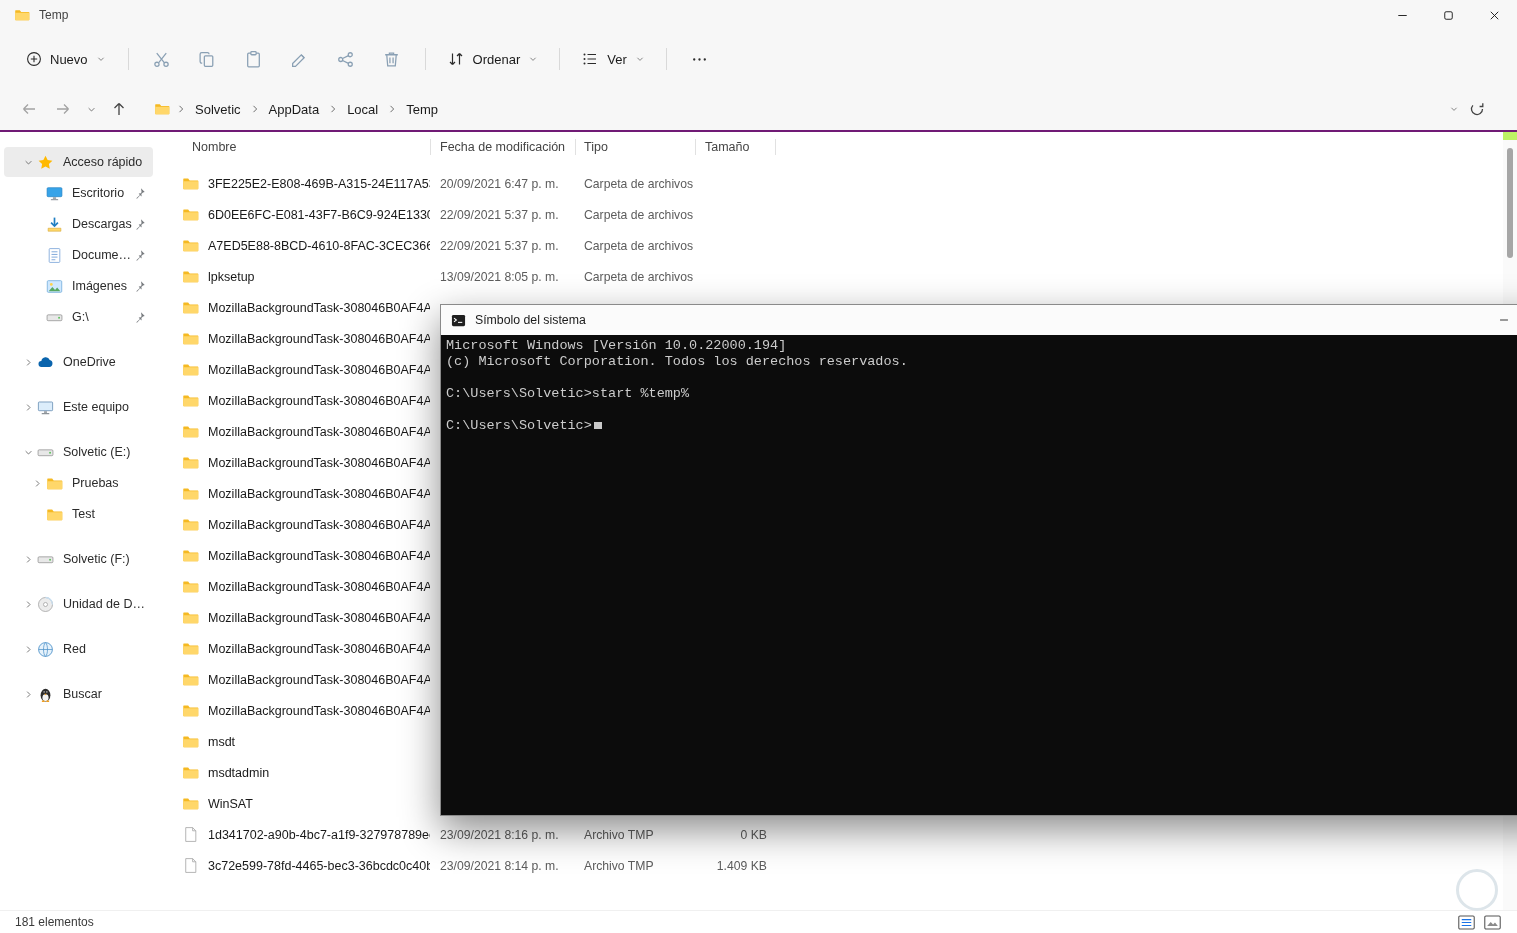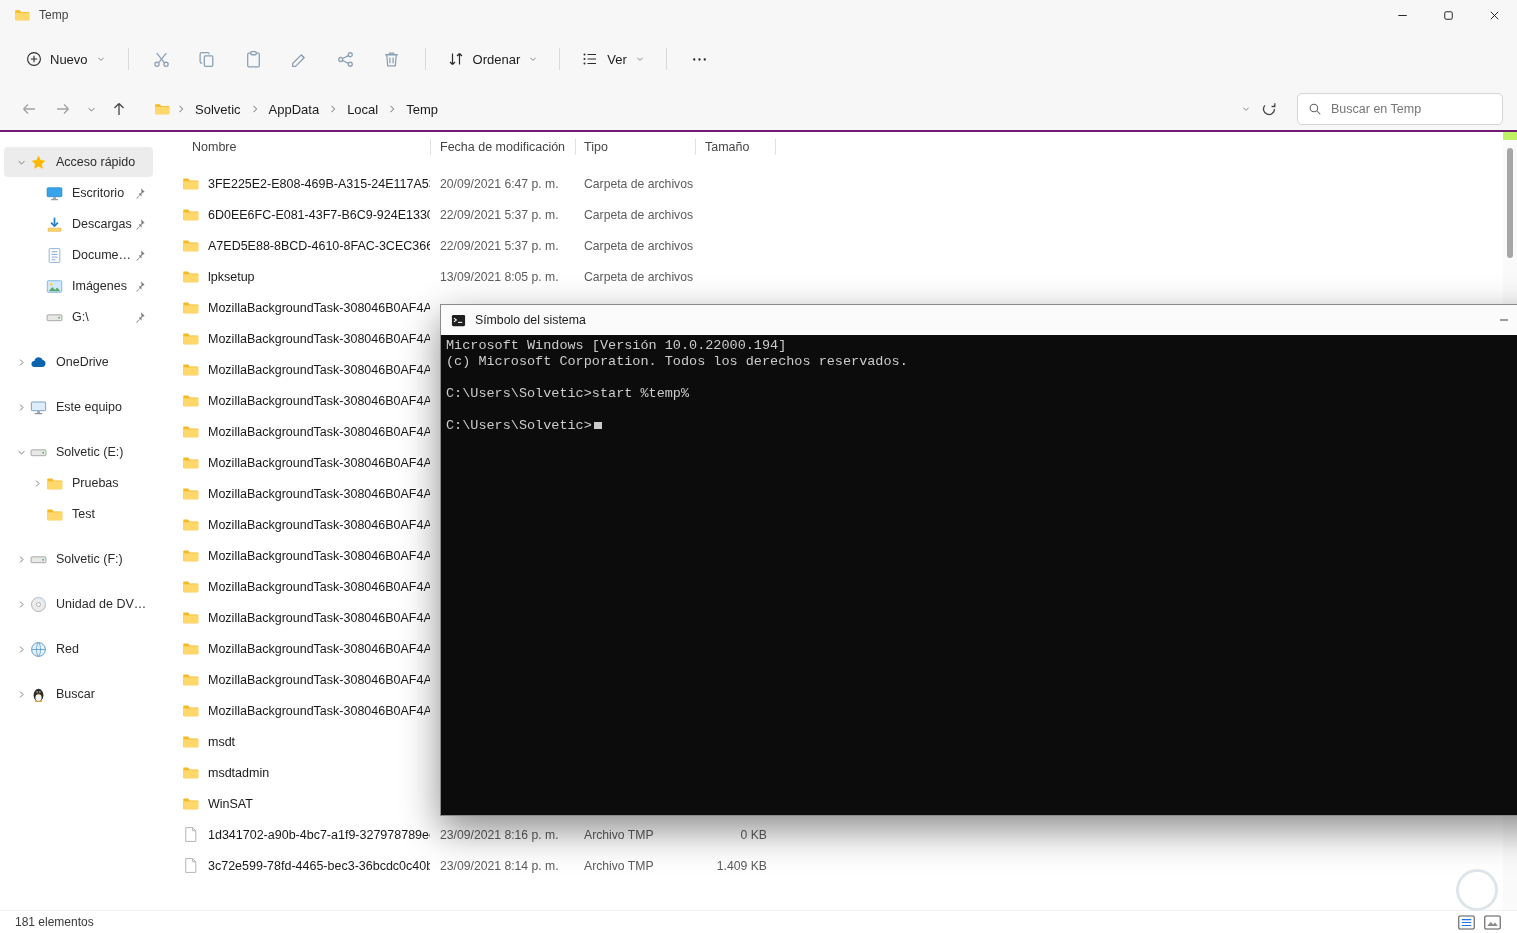--- a/index.html
+++ b/index.html
@@ -45,21 +45,21 @@
              display:flex;align-items:center;padding:0 10px;gap:9px;margin-right:2px}
   .searchbox .ic{width:14px;height:14px}
   .searchbox input{border:0;outline:0;flex:1;min-width:0;font-size:12.5px;font-family:inherit;color:#1b1b1b;background:transparent}
   .searchbox input::placeholder{color:#757575}
 
   
   .sidebar{position:absolute;left:0;top:132px;width:157px;bottom:23px;background:#fff;padding-top:14px;overflow:hidden}
   .sb-item{display:flex;align-items:center;height:30px;margin:1px 4px;border-radius:4px;font-size:12.5px;color:#2b2b2b;white-space:nowrap}
   .sb-item.sel{background:#ececec}
   .sb-item.grp{margin-top:15px}
-  .lvl0{padding-left:8px}
+  .lvl0{padding-left:15px}
   .lvl1{padding-left:24px}
   .chev{width:18px;height:14px;display:inline-flex;align-items:center;justify-content:center;flex:0 0 auto}
   .chev svg{width:11px;height:11px}
   .sb-ic{width:17px;height:17px;margin-right:9px}
   .sb-label{overflow:hidden;text-overflow:ellipsis}
   .pin{margin-left:auto;margin-right:7px;width:13px;height:13px;opacity:.85}
 
   
   .main{position:absolute;left:157px;top:132px;right:14px;bottom:23px;background:#fff;overflow:hidden}
   .listheader{display:flex;height:30px;align-items:center;font-size:12.5px;color:#454545}
@@ -327,29 +327,20 @@
           </span>
         <span class="ic">
             <svg viewBox="0 0 16 16">
               <path d="M13.5 8A5.5 5.5 0 113.9 4.4" fill="none" stroke="#444" stroke-width="1.3"></path>
               <path d="M13.8 2.3v3.2h-3.2" fill="none" stroke="#444" stroke-width="1.3"></path>
             </svg>
           </span>
       </span>
     </div>
 
-    <div class="searchbox">
-      <span class="ic">
-          <svg viewBox="0 0 16 16">
-            <circle cx="6.8" cy="6.8" r="4.3" fill="none" stroke="#5f5f5f" stroke-width="1.2"></circle>
-            <path d="M10 10l4 4" stroke="#5f5f5f" stroke-width="1.2"></path>
-          </svg>
-        </span>
-      <input type="text" placeholder="Buscar en Temp" style="">
-    </div>
   </div>
 
   <div class="sidebar">
       <div class="sb-item lvl0 sel">
         <span class="chev">
           <svg viewBox="0 0 16 16">
             <path d="M3.8 6l4.2 4.2L12.2 6" fill="none" stroke="#5f5f5f" stroke-width="1.2"></path>
           </svg>
         </span>
         <span class="ic sb-ic">

